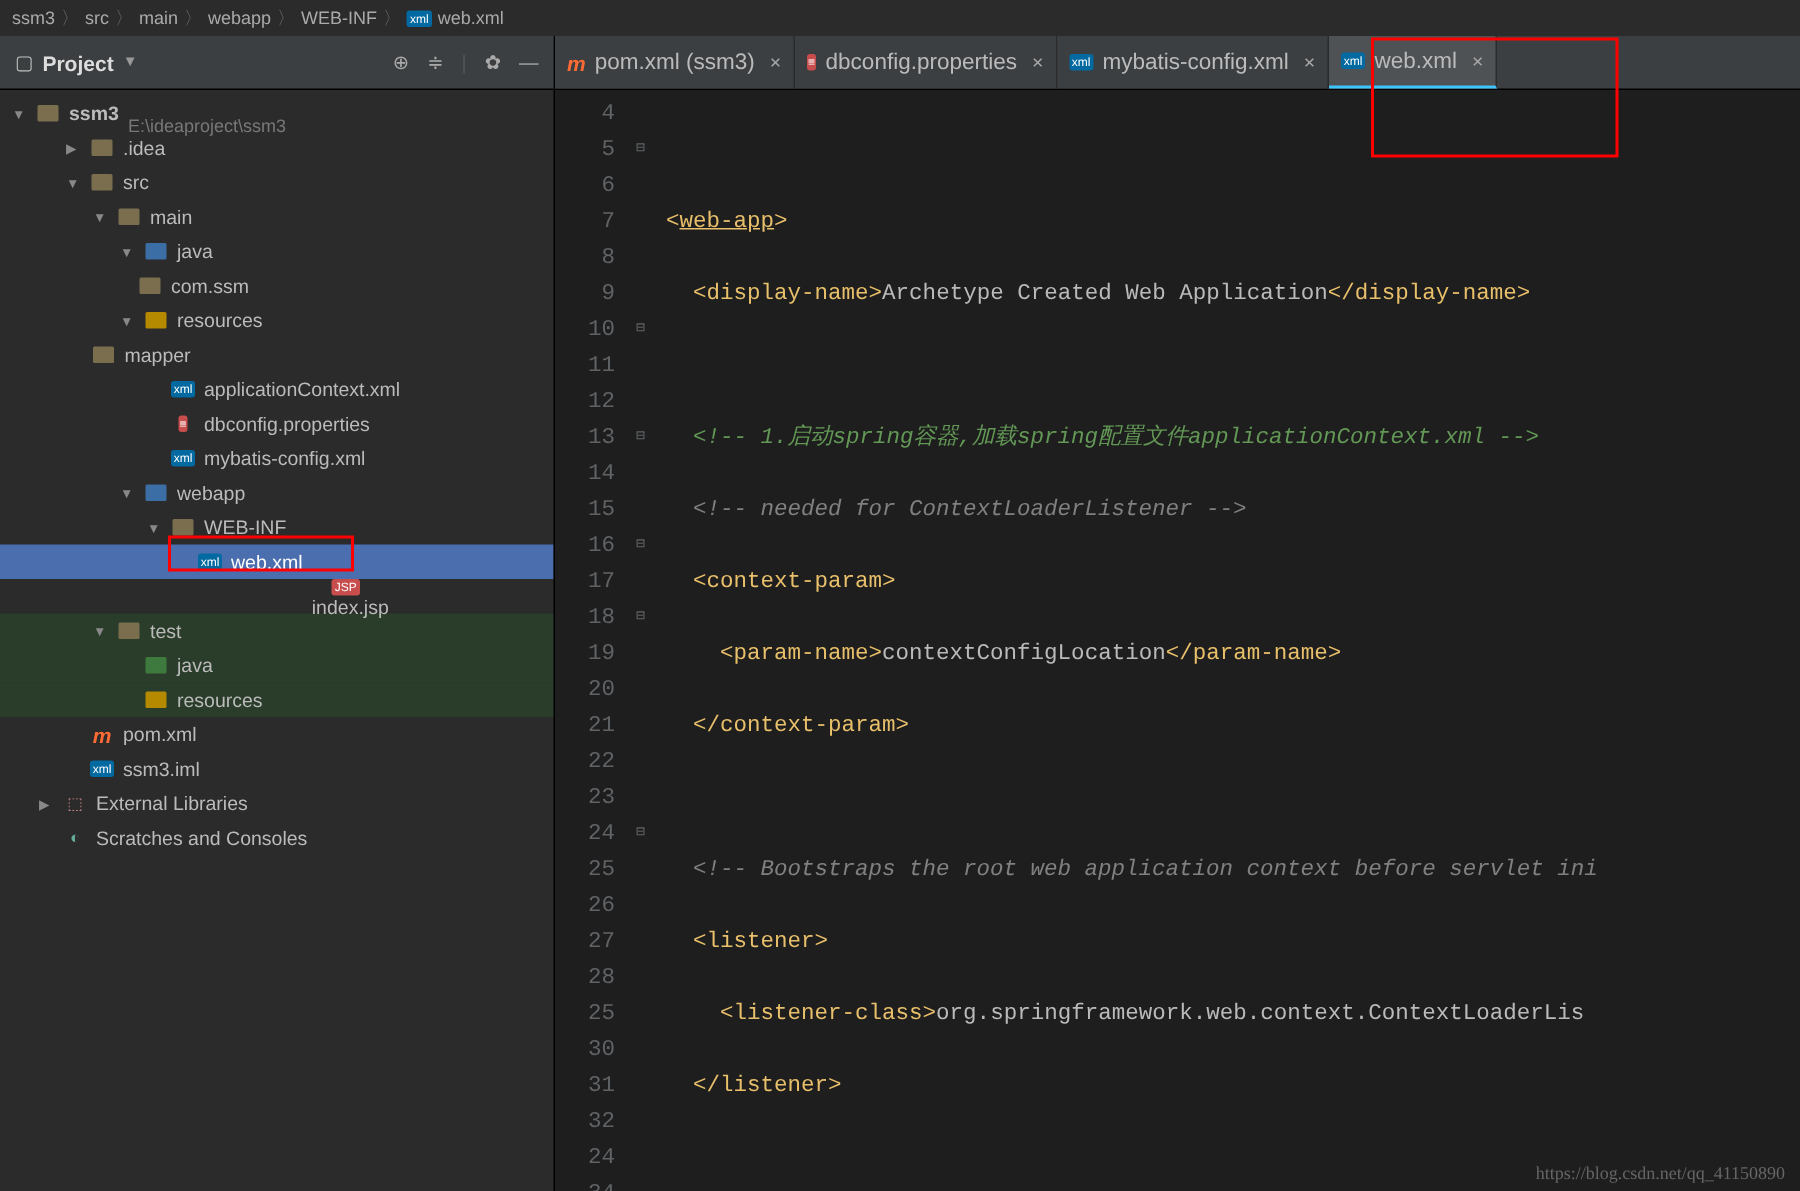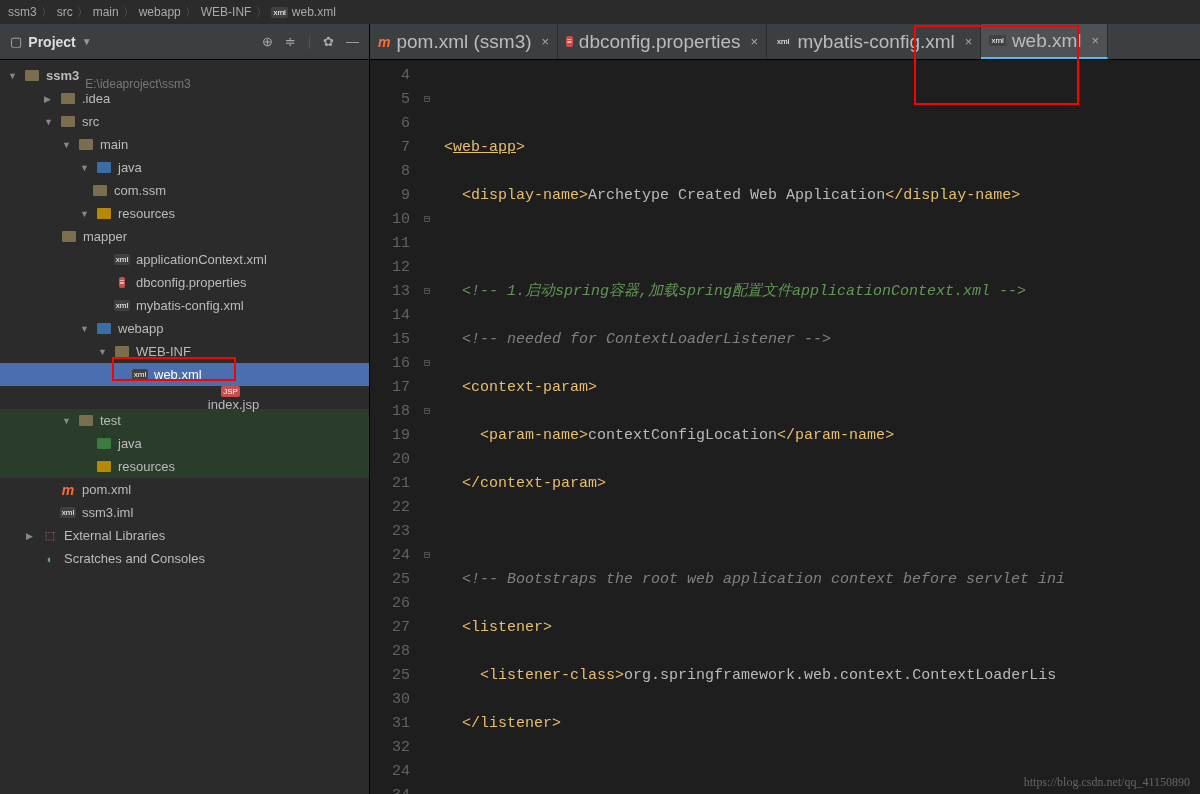--- a/index.html
+++ b/index.html
@@ -85,21 +85,21 @@
   margin-right: 6px;
   display: inline-flex;
   align-items: center;
   justify-content: center;
   font-size: 11px;
 }
 .folder-icon { background: #7a6e4e; border-radius: 1px; width: 14px; height: 11px; }
 .folder-icon.blue { background: #3a6ea5; }
 .folder-icon.green { background: #3e7a3e; }
 .folder-icon.yellow { background: #b58900; }
-.xml-icon { background: #404040; color: #fff; font-size: 8px; padding: 1px 2px; border-radius: 2px; }
+.xml-icon { background: #0369a1; color: #fff; font-size: 8px; padding: 1px 2px; border-radius: 2px; }
 .m-icon { color: #ff6b35; font-weight: bold; font-style: italic; font-size: 14px; }
 .prop-icon { background: #c84e4e; color: #fff; font-size: 8px; padding: 1px; border-radius: 2px; }
 .tree-label { color: #bbb; }
 .tree-item.selected .tree-label { color: #fff; }
 .tree-path { color: #787878; font-size: 12px; margin-left: 6px; margin-top: 16px; }
 
 .editor-area {
   flex: 1;
   display: flex;
   flex-direction: column;
@@ -118,21 +118,21 @@
   gap: 6px;
   background: #3c3f41;
   border-right: 1px solid #2b2b2b;
   cursor: pointer;
 }
 .tab.active {
   background: #4e5254;
   border-bottom: 2px solid #40c4ff;
 }
 .tab .close { color: #aaa; margin-left: 4px; cursor: pointer; }
-.tab-label { font-size: 19px; }
+.tab-label { font-size: 15px; }
 
 .editor-body {
   flex: 1;
   display: flex;
   overflow: hidden;
   font-family: 'Consolas', 'Courier New', monospace;
   font-size: 15px;
 }
 .gutter {
   width: 48px;

